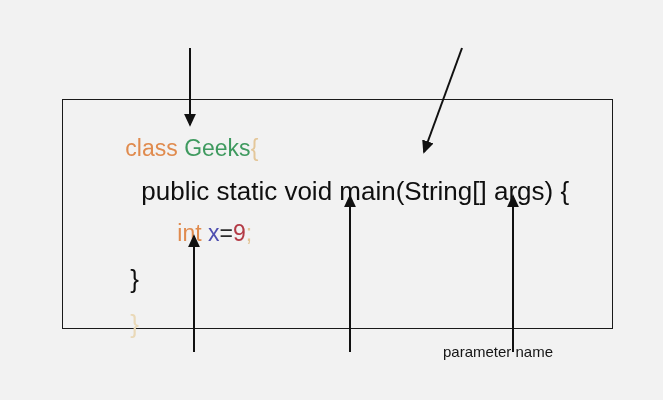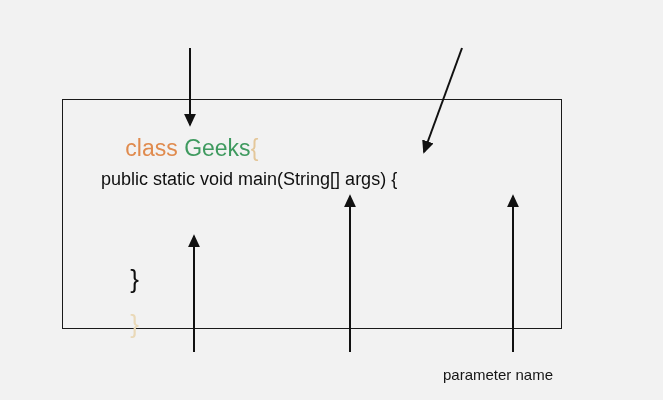--- a/index.html
+++ b/index.html
@@ -28,40 +28,40 @@
     font-family: "Liberation Sans", sans-serif;
     font-size: 15px;
     color: #151515;
     white-space: nowrap;
     letter-spacing: 0px;
   }
   #label-class-name      { left: 140px; top: 23px; }
   #label-predefined      { left: 369px; top: 23px; }
   #label-variable-name   { left: 131px; top: 358px; }
   #label-method-name     { left: 295px; top: 358px; }
-  #label-parameter-name  { left: 443px; top: 366px; }
+  #label-parameter-name  { left: 443px; top: 343px; }
 
   #code-box {
     position: absolute;
     left: 62px;
     top: 99px;
-    width: 500px;
+    width: 551px;
     height: 230px;
     border: 1.5px solid #1a1a1a;
     box-sizing: border-box;
     background: transparent;
   }
   .code-line {
     position: absolute;
     white-space: pre;
     font-family: "Liberation Sans", sans-serif;
     line-height: 1;
   }
   #line-1 { left: 24px; top: 14px;  font-size: 23px; }
-  #line-2 { left: 8px; top: 52px;  font-size: 18px; }
+  #line-2 { left: 35px; top: 52px;  font-size: 26px; }
   #line-3 { left: 76px; top: 99px;  font-size: 23px; }
   #line-4 { left: 24px; top: 140px; font-size: 26px; }
   #line-5 { left: 24px; top: 185px; font-size: 26px; }
 
   .tok-keyword  { color: #e08b4e; }
   .tok-class    { color: #3f9a5f; }
   .tok-brace    { color: #e4c79a; }
   .tok-plain    { color: #0f0f0f; }
   .tok-var      { color: #4f4fb0; }
   .tok-op       { color: #2b2b2b; }
@@ -83,20 +83,23 @@
   <div id="code-box">
 
     <div class="code-line" id="line-1">
       <span class="tok-keyword">class</span><span> </span><span class="tok-class">Geeks</span><span class="tok-brace">{</span>
     </div>
 
     <div class="code-line" id="line-2">
       <span class="tok-plain">public static void main(String[] args) {</span>
     </div>
 
+    <div class="code-line" id="line-3">
+      <span class="tok-keyword">int</span><span> </span><span class="tok-var">x</span><span class="tok-op">=</span><span class="tok-number">9</span><span class="tok-semi">;</span>
+    </div>
 
     <div class="code-line" id="line-4">
       <span class="tok-plain">}</span>
     </div>
 
     <div class="code-line" id="line-5">
       <span class="tok-brace-faint">}</span>
     </div>
 
   </div>

